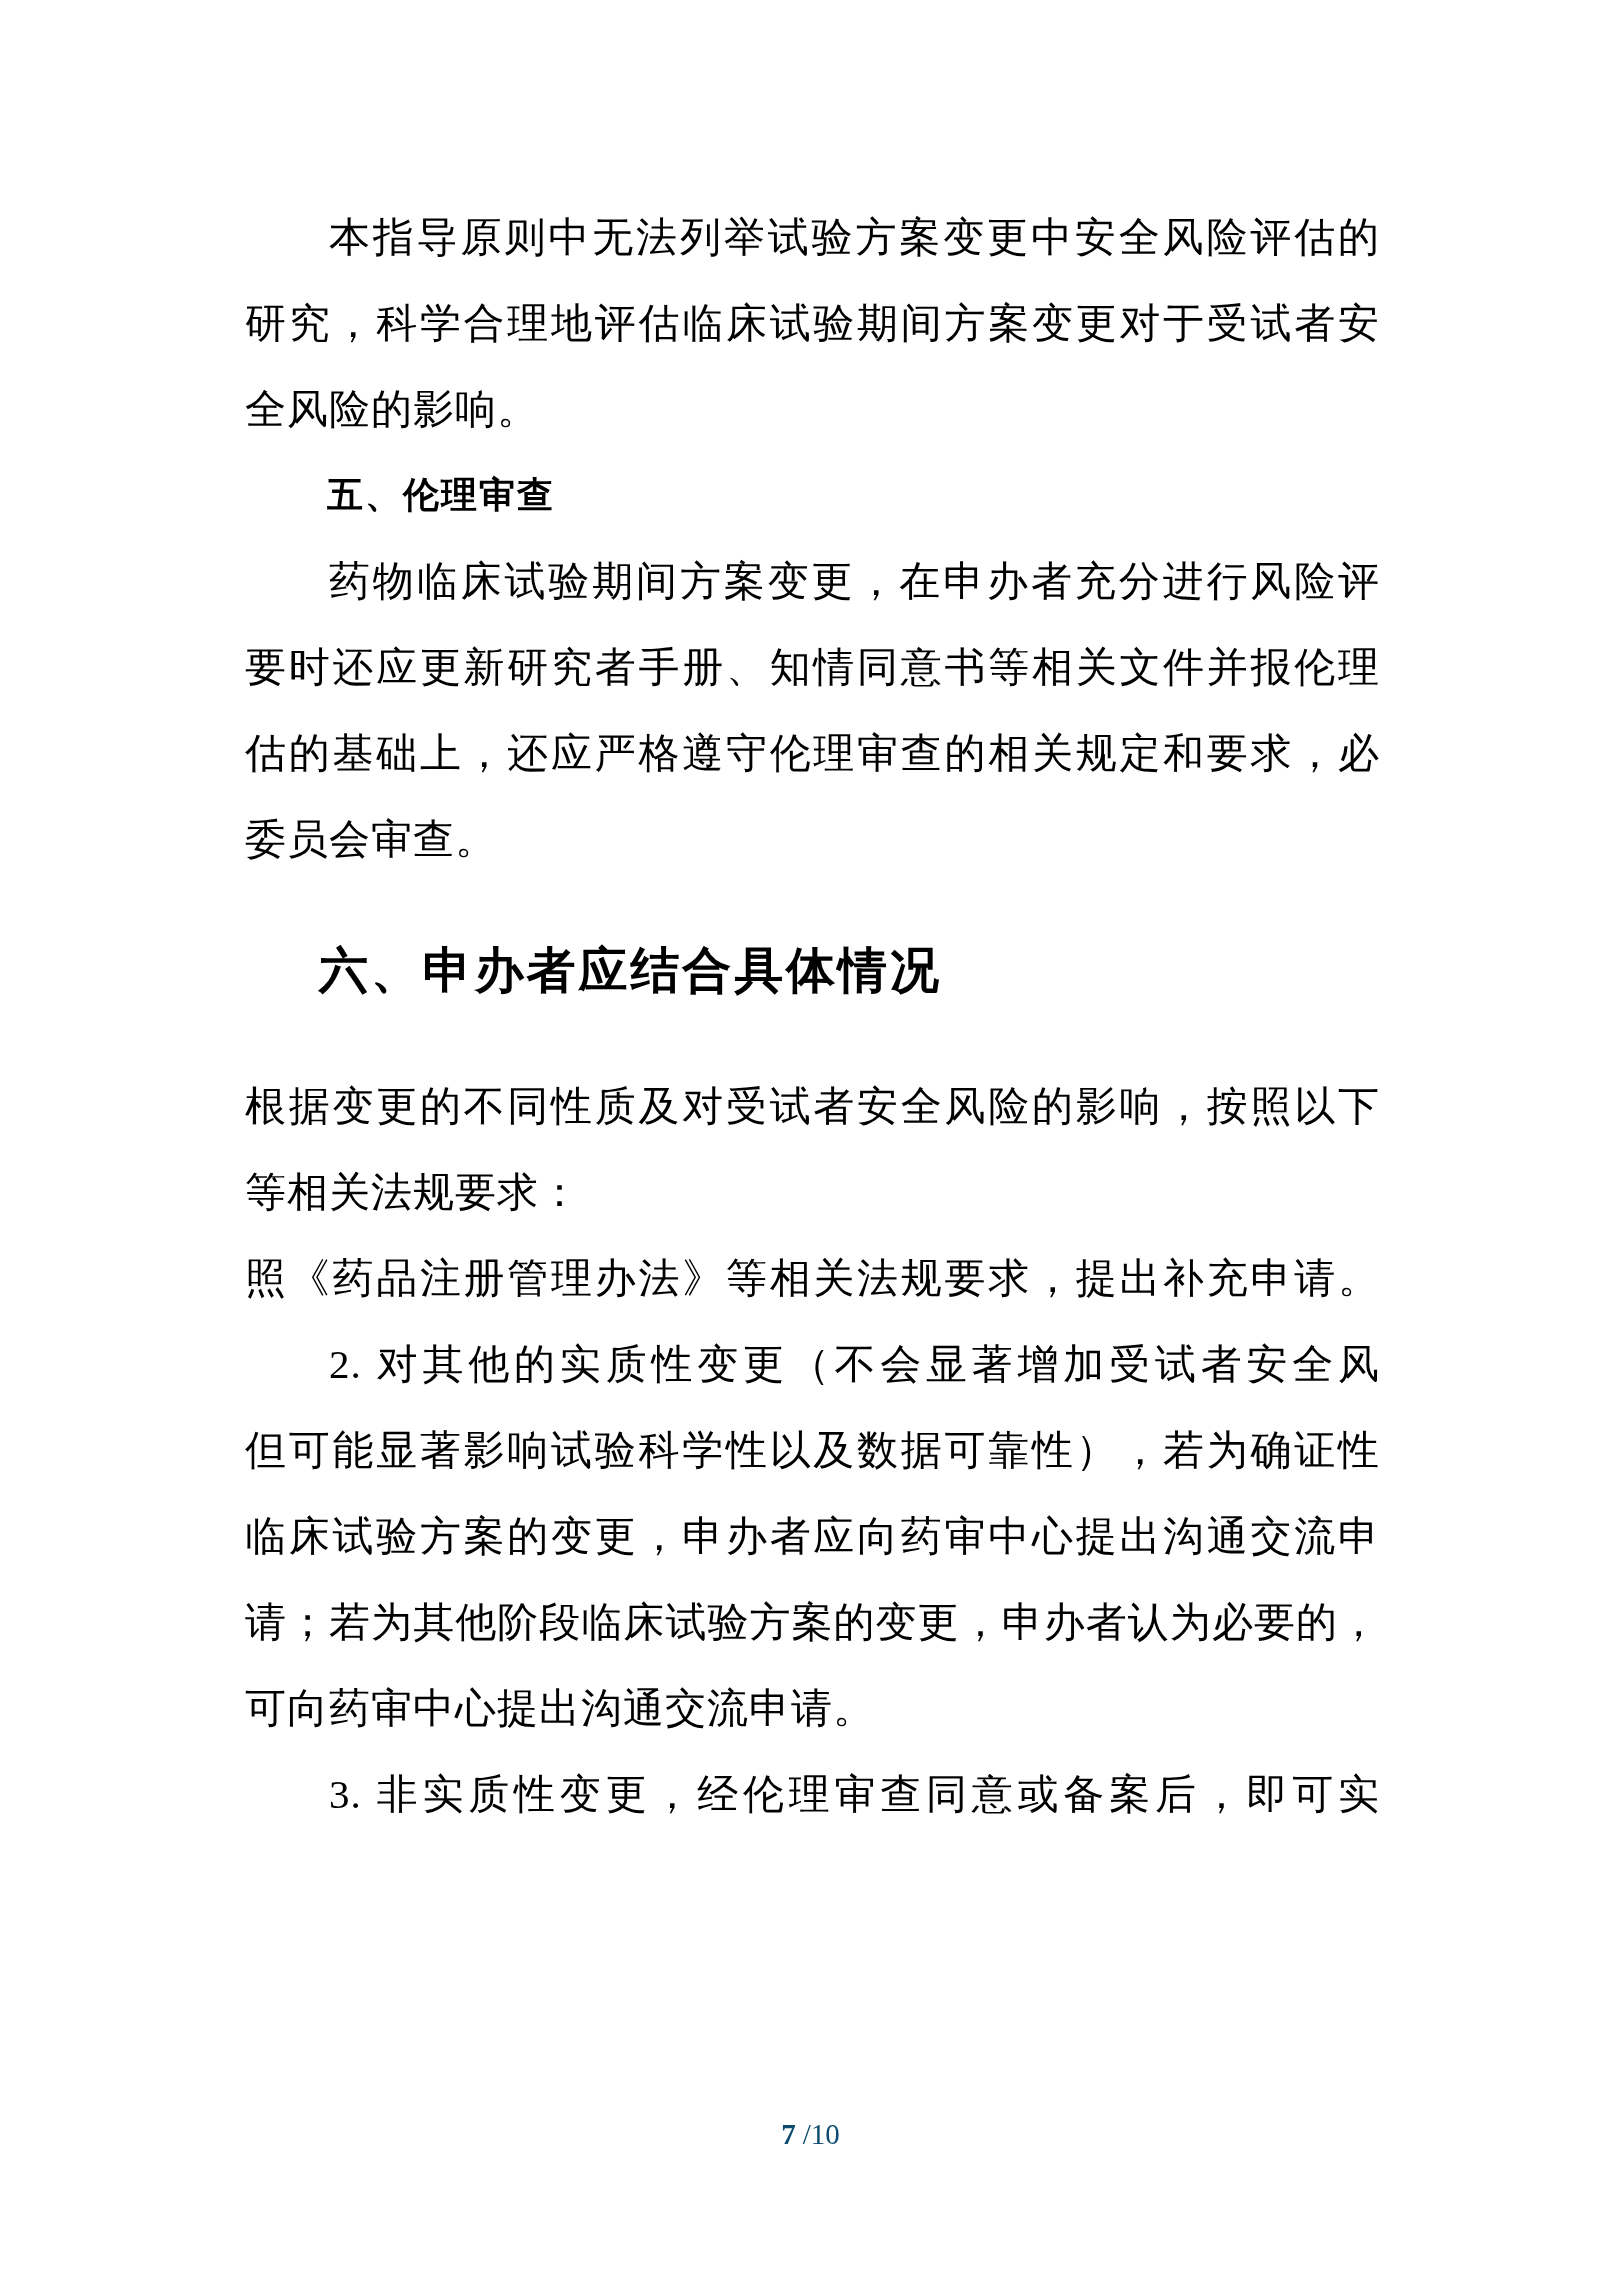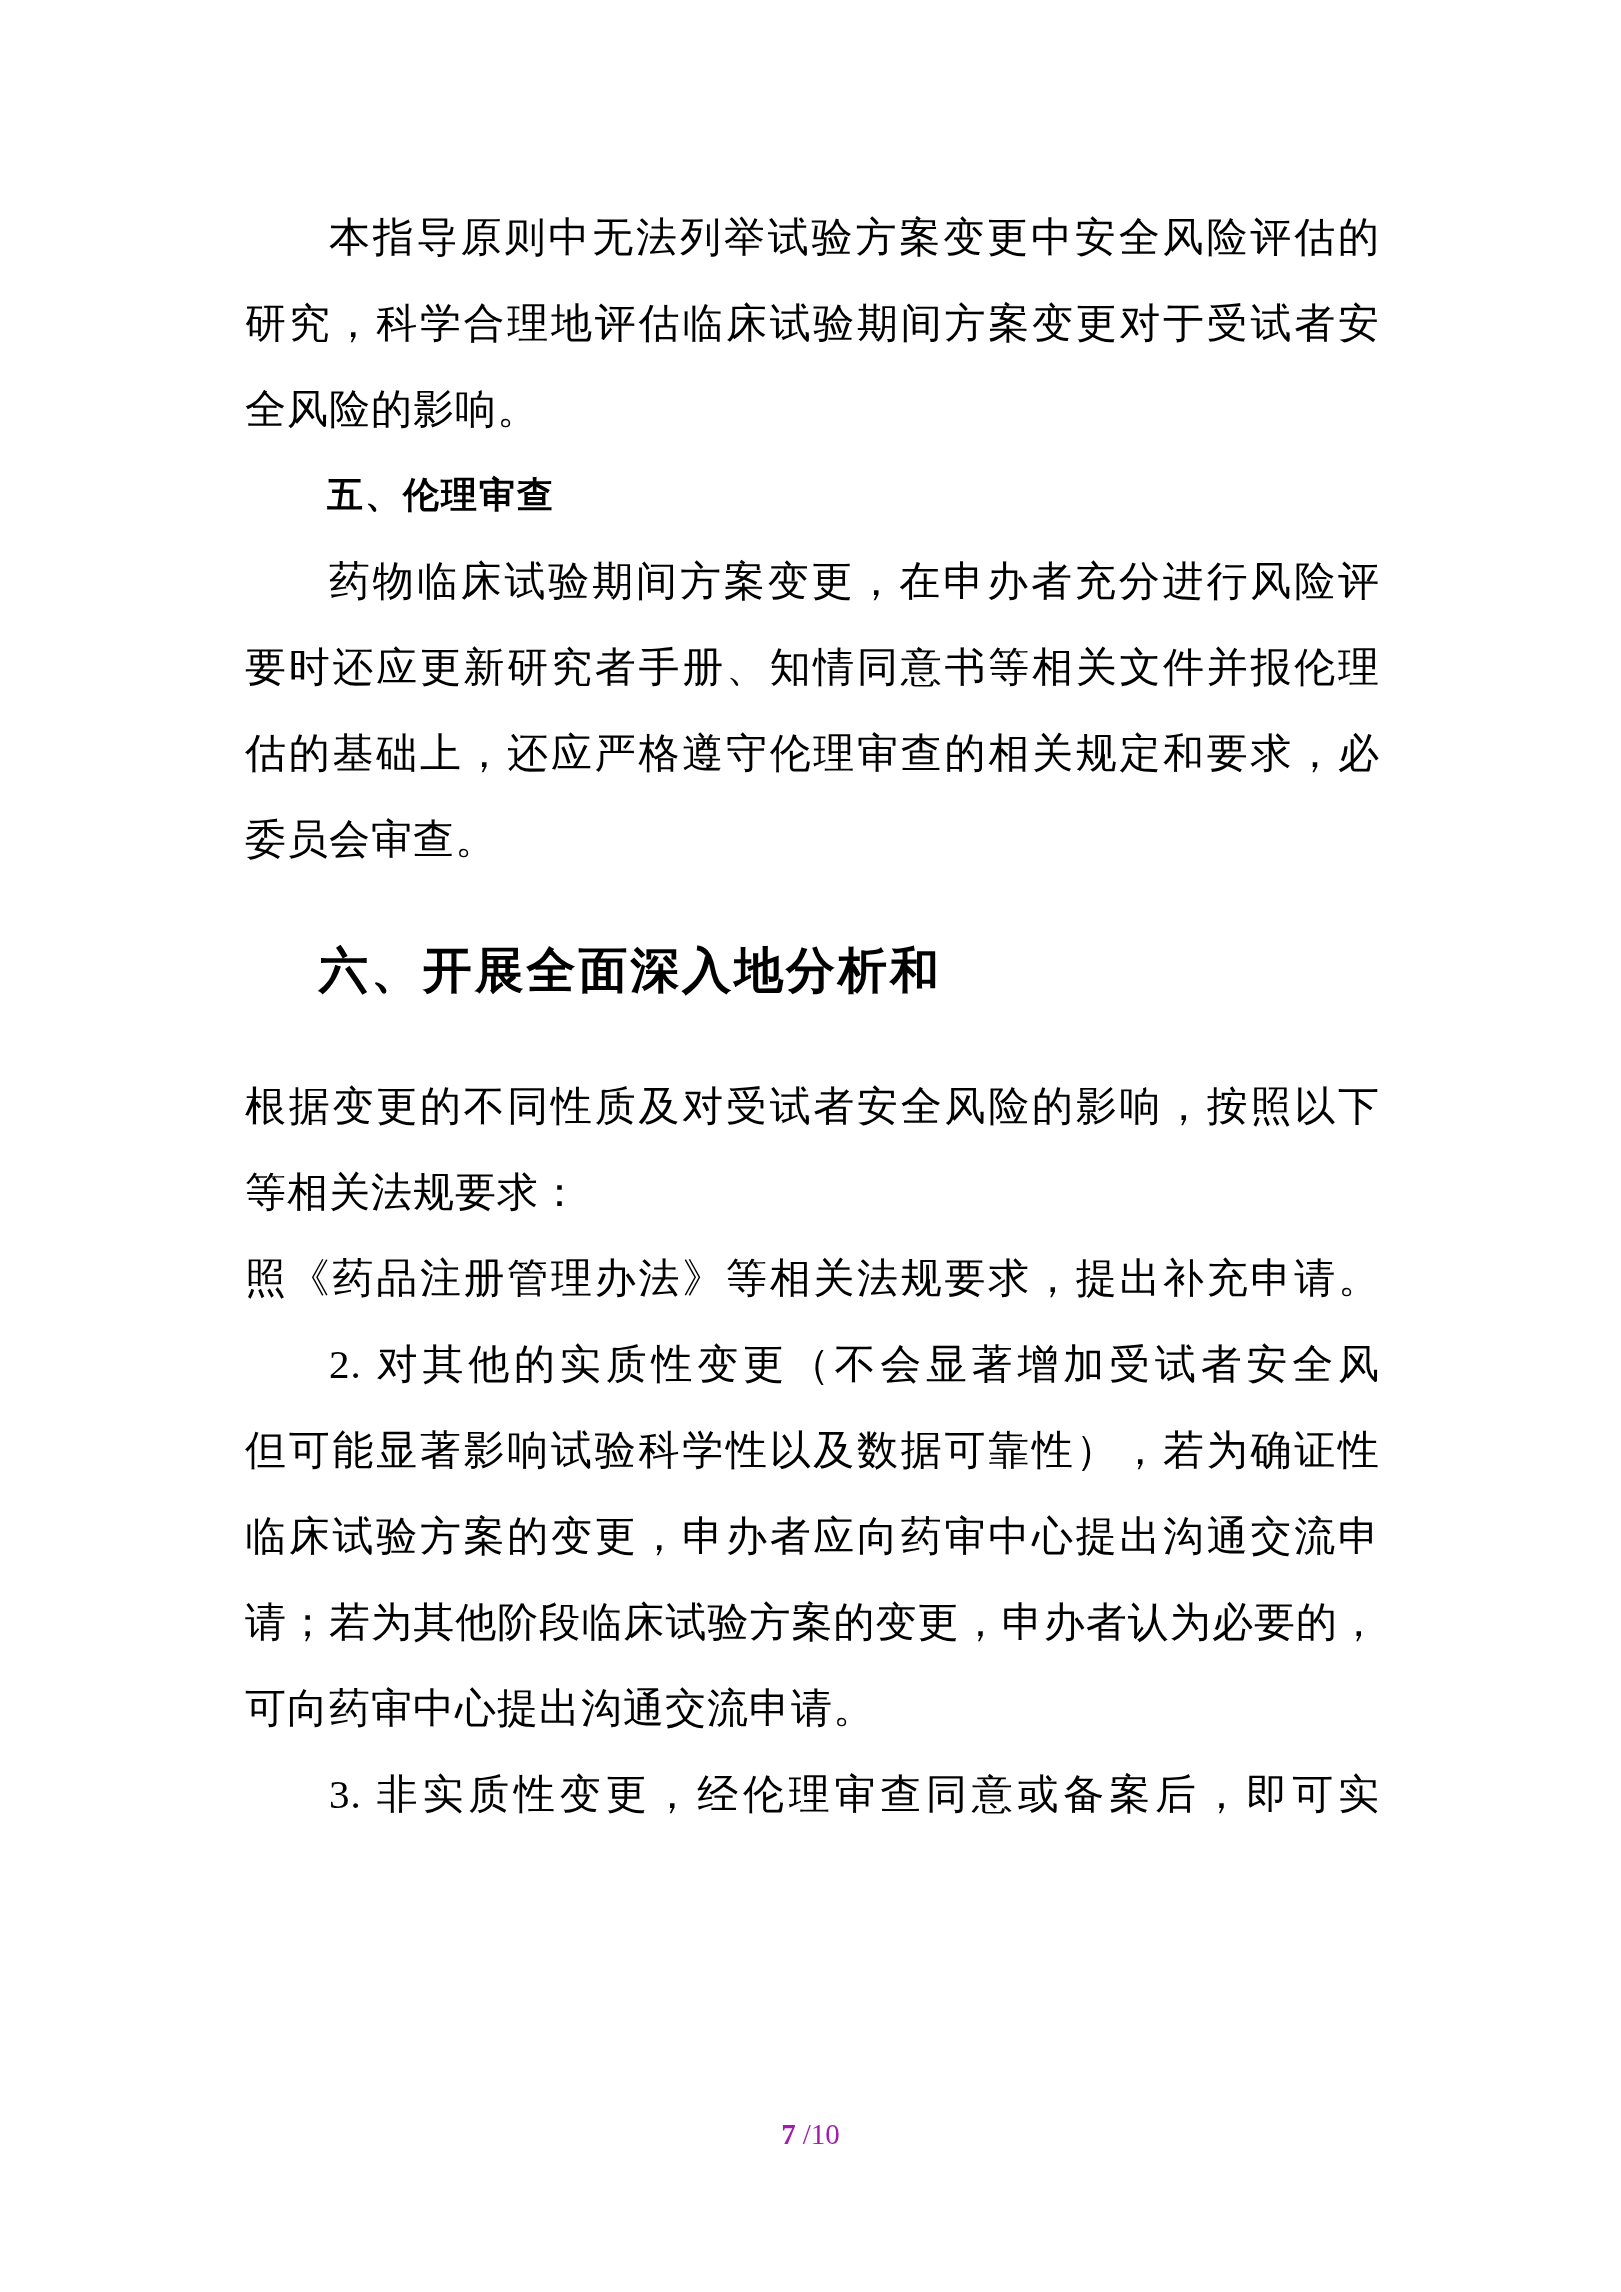--- a/index.html
+++ b/index.html
@@ -62,21 +62,21 @@
   }
   .footer {
     position: absolute;
     top: 2115px;
     left: 0;
     width: 100%;
     text-align: center;
     font-size: 29px;
     line-height: 39px;
     font-family: "Liberation Serif", "DejaVu Serif", serif;
-    color: #a21caf;
+    color: #0c4a6e;
   }
   .footer .page-num {
     font-weight: bold;
   }
   .footer .page-total {
     font-weight: normal;
     margin-left: 6.9px;
   }
 </style>
 </head>
@@ -90,21 +90,21 @@
     <div class="line">研究，科学合理地评估临床试验期间方案变更对于受试者安</div>
     <div class="line end">全风险的影响。</div>
 
     <div class="heading-five">五、伦理审查</div>
 
     <div class="line indent">药物临床试验期间方案变更，在申办者充分进行风险评</div>
     <div class="line">要时还应更新研究者手册、知情同意书等相关文件并报伦理</div>
     <div class="line">估的基础上，还应严格遵守伦理审查的相关规定和要求，必</div>
     <div class="line end">委员会审查。</div>
 
-    <div class="heading-six">六、开展全面深入地分析和</div>
+    <div class="heading-six">六、申办者应结合具体情况</div>
 
     <div class="line">根据变更的不同性质及对受试者安全风险的影响，按照以下</div>
     <div class="line end">等相关法规要求：</div>
 
     <div class="line">照《药品注册管理办法》等相关法规要求，提出补充申请。</div>
 
     <div class="line indent">2. 对其他的实质性变更（不会显著增加受试者安全风险，</div>
     <div class="line">但可能显著影响试验科学性以及数据可靠性），若为确证性</div>
     <div class="line">临床试验方案的变更，申办者应向药审中心提出沟通交流申</div>
     <div class="line">请；若为其他阶段临床试验方案的变更，申办者认为必要的，</div>

